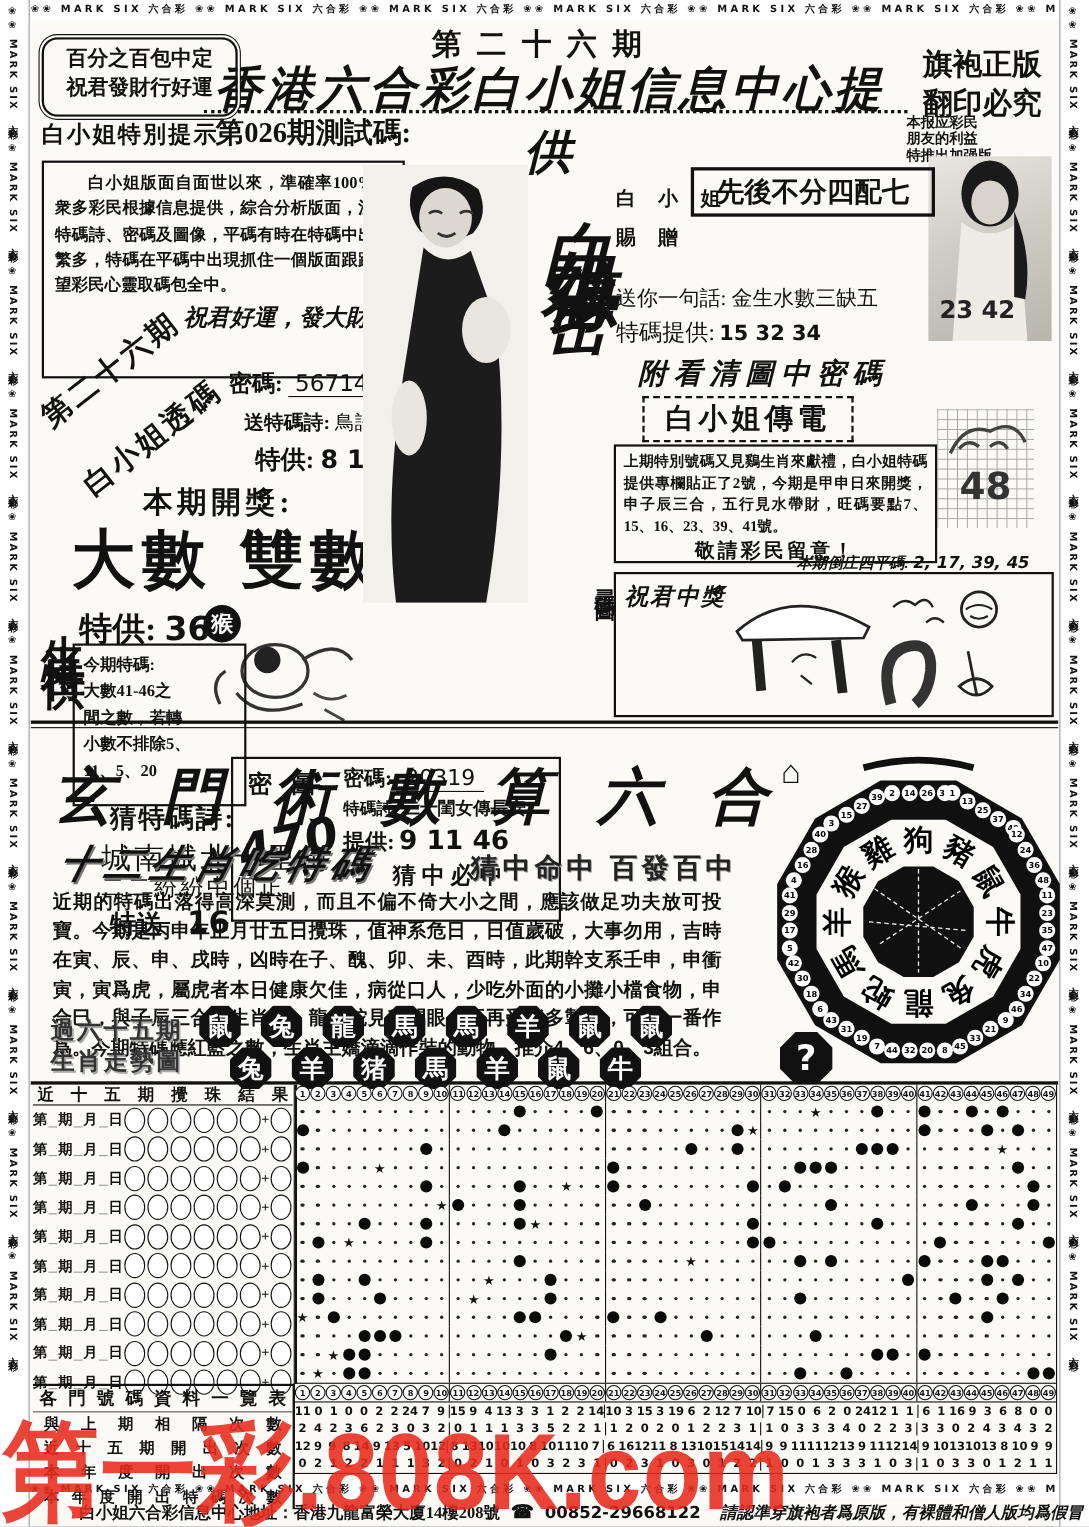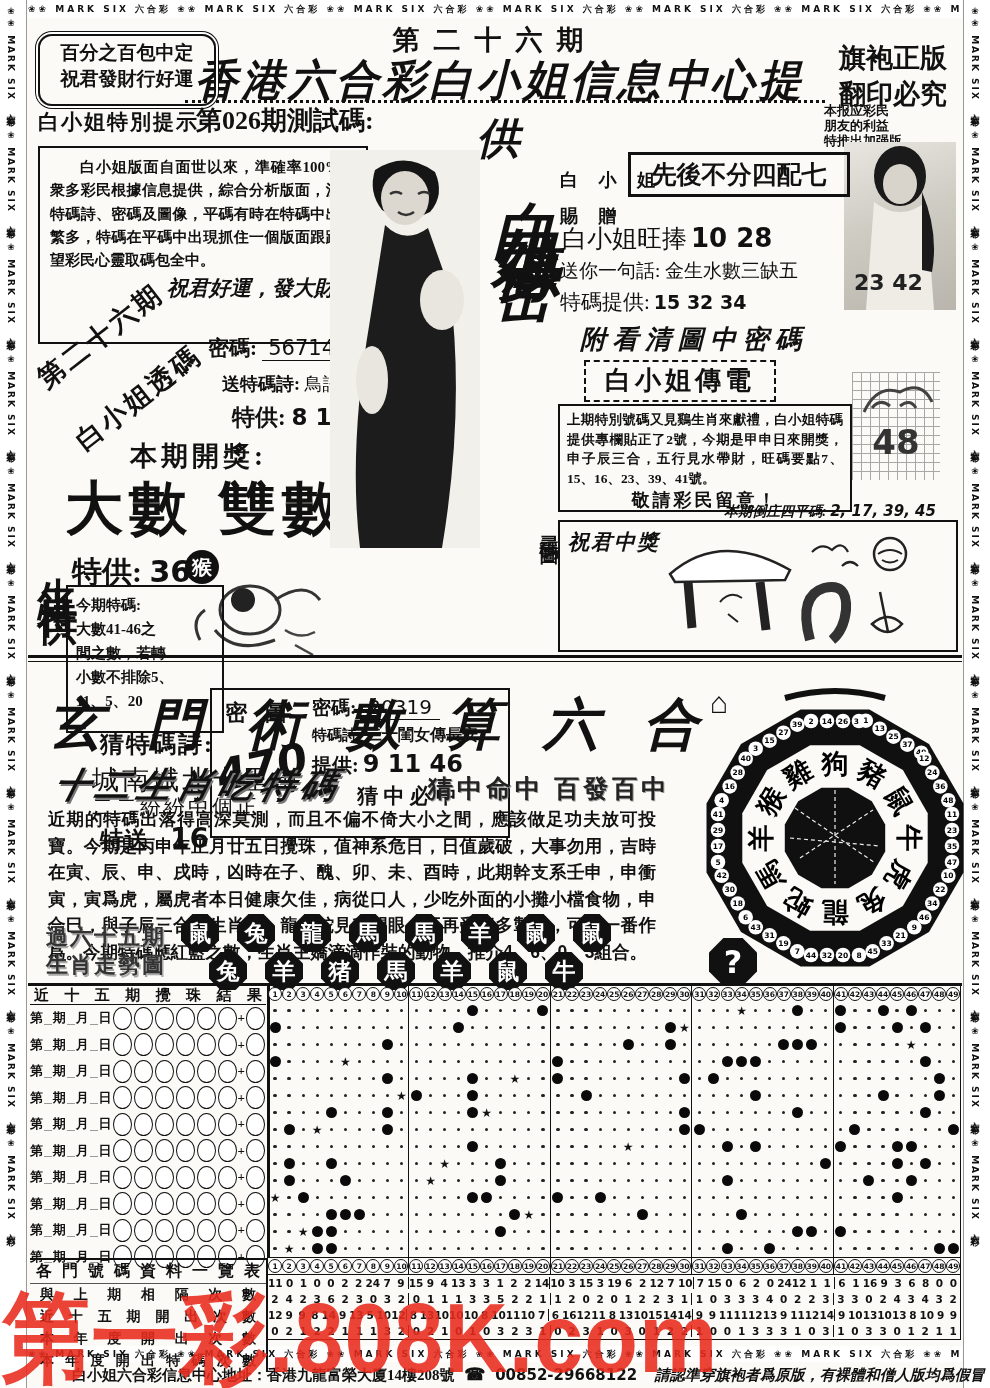--- a/index.html
+++ b/index.html
@@ -209,24 +209,20 @@
       <div class="b" style="font-size:21px;text-align:center;margin-top:3px;">猜 中 必 中</div>
     </div>
   </div>
 
   <div class="abs b" style="left:560px;top:168px;font-size:18px;letter-spacing:8px;">白 小 姐</div>
   <div class="abs b" style="left:560px;top:204px;font-size:18px;letter-spacing:8px;">賜    贈</div>
   <div class="abs" style="left:628px;top:152px;width:204px;border:3px solid #111;padding:3px 6px;text-align:center;">
     <div class="b" style="font-size:25px;white-space:nowrap;">先後不分四配七</div>
   </div>
 
-  <div class="abs" style="left:562px;top:222px;">
-    <span style="font-size:25px;">白小姐旺捧</span>
-    <span class="b" style="font-size:26px;font-family:'DejaVu Sans',sans-serif;">10  28</span>
-  </div>
   <div class="abs" style="left:560px;top:258px;font-size:19px;">
     <span>送你一句話:</span>
     <span>金生水數三缺五</span>
   </div>
   <div class="abs" style="left:560px;top:288px;">
     <span style="font-size:21px;">特碼提供:</span>
     <span class="b" style="font-size:19px;font-family:'DejaVu Sans',sans-serif;margin-left:0;">15  32  34</span>
   </div>
 
   <div class="abs b" style="left:580px;top:322px;font-size:26px;font-style:italic;">附 看 清 圖 中 密 碼</div>

